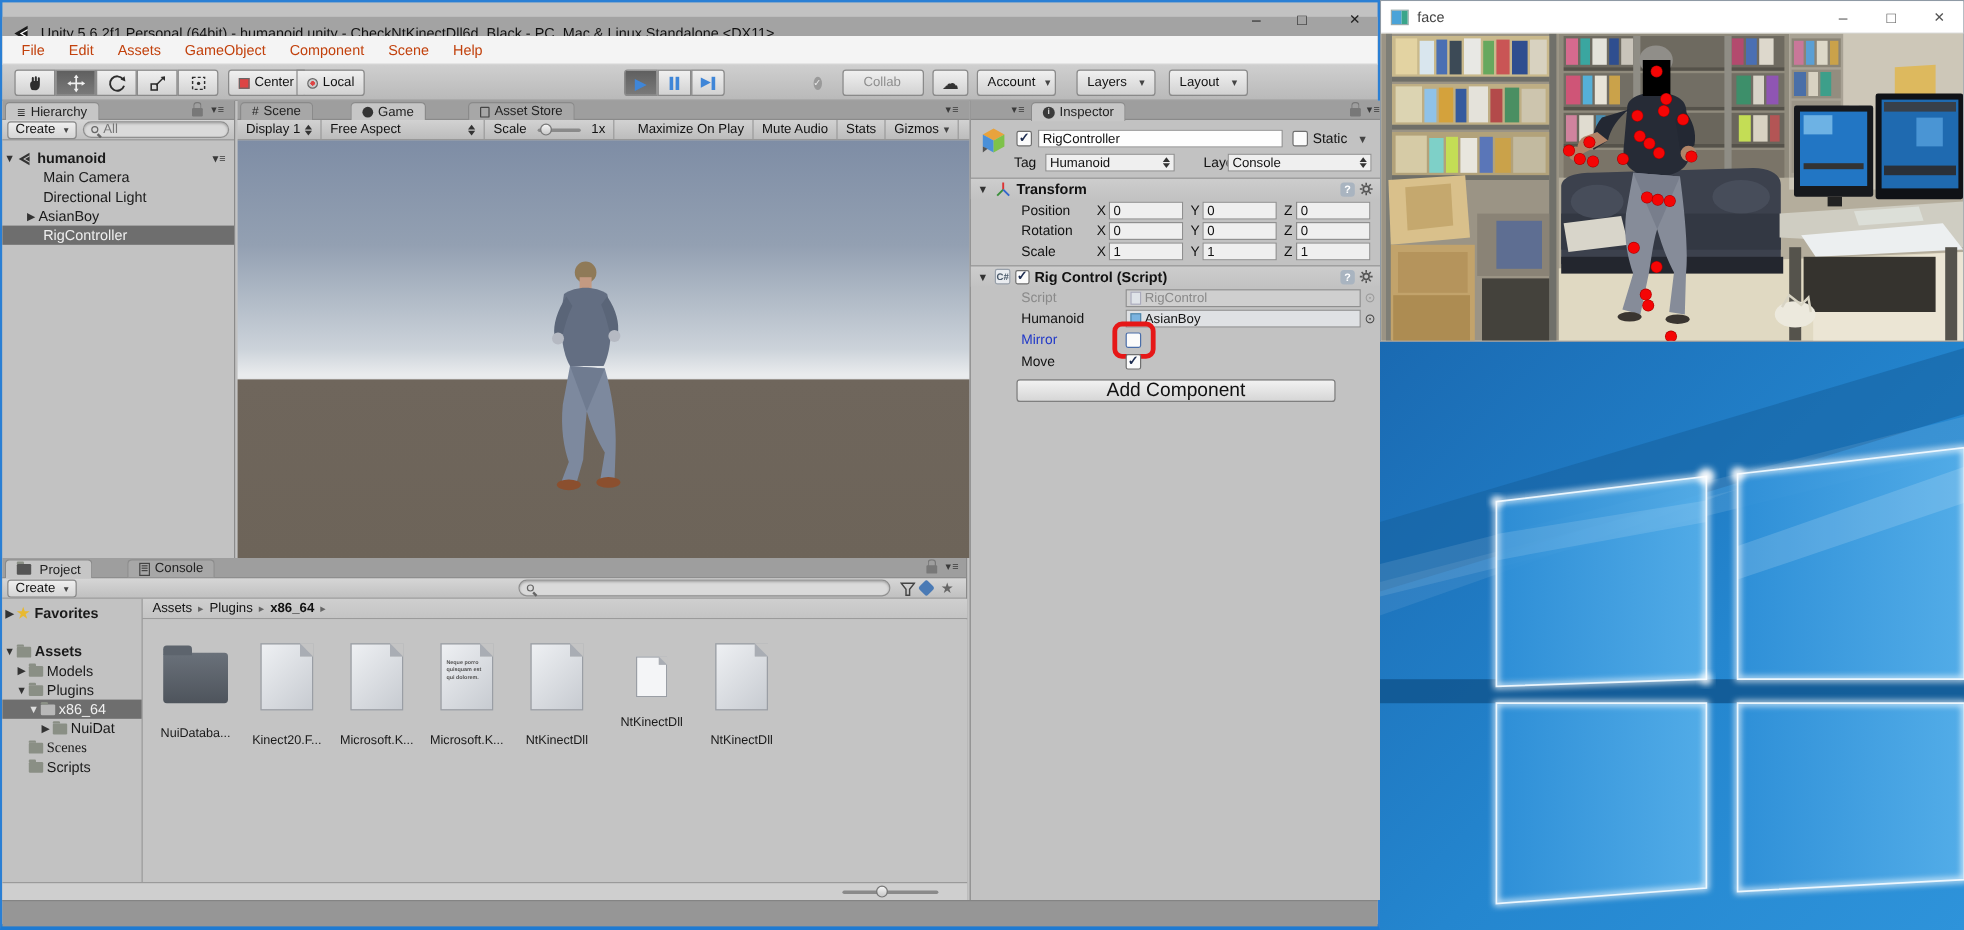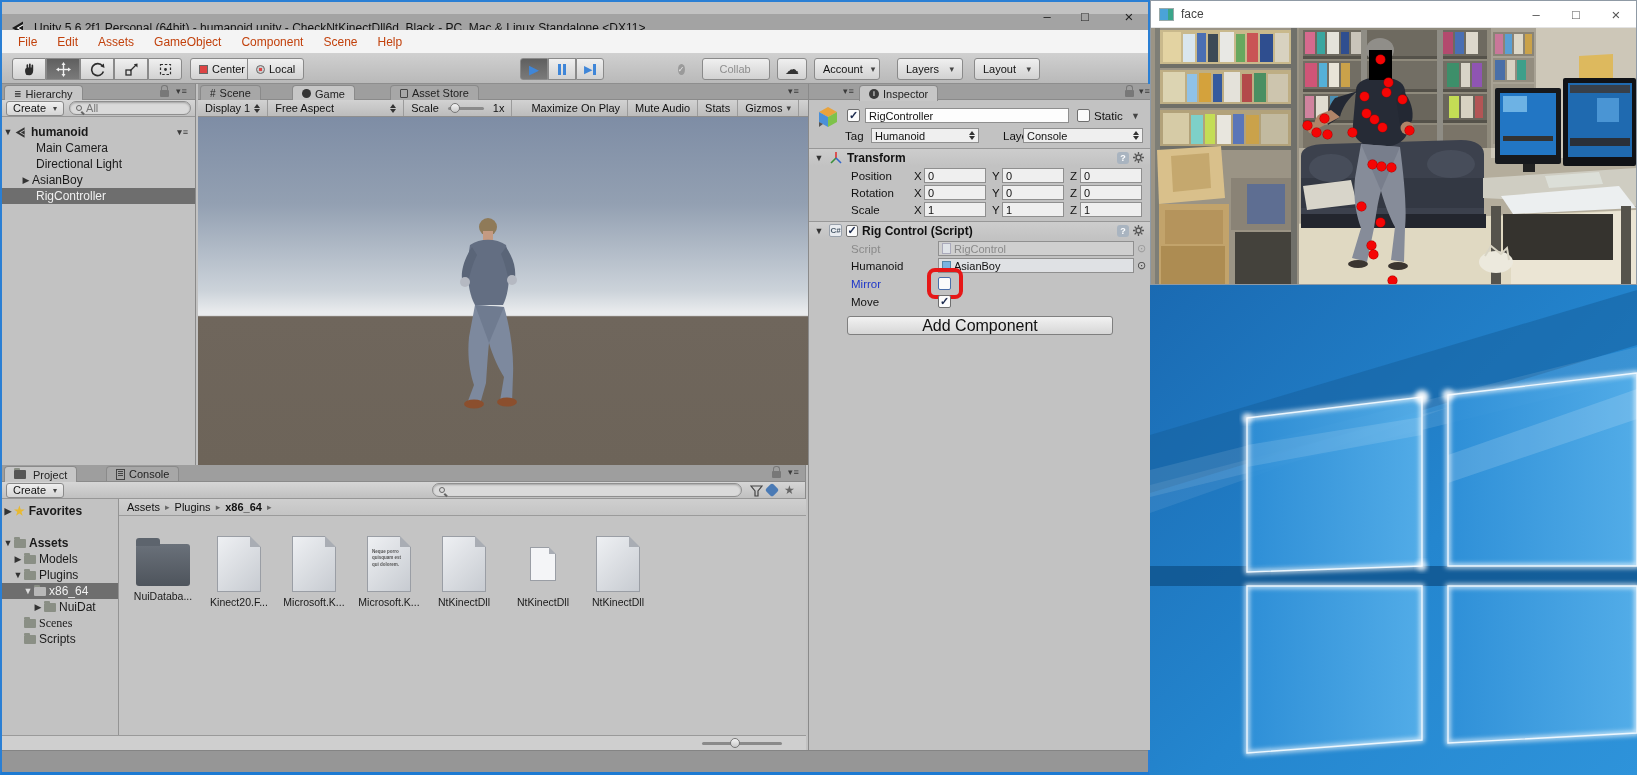--- a/index.html
+++ b/index.html
@@ -107,21 +107,21 @@
   .docicon{position:relative;width:44px;height:56px;background:linear-gradient(135deg,#eef0f3,#c7cbd1);
            border:1px solid #9a9ea5;}
   .docicon::after{content:"";position:absolute;right:-1px;top:-1px;width:0;height:0;
                   border-left:11px solid #a9adb4;border-top:11px solid #c4c4c4;}
   .docicon.small{width:26px;height:34px;background:#f4f5f7;}
   .docicon.small::after{border-left-width:7px;border-top-width:7px;}
   .foldericon{position:relative;width:54px;height:42px;margin-top:8px;background:linear-gradient(#6a717a,#4e545c);
               border-radius:3px;}
   .foldericon::before{content:"";position:absolute;left:0;top:-6px;width:24px;height:8px;
                       background:#5d646d;border-radius:3px 3px 0 0;}
-  .gridlabel{margin-top:4px;font-size:10.5px;color:#1a1a1a;white-space:nowrap;}
+  .gridlabel{margin-top:19px;font-size:10.5px;color:#1a1a1a;white-space:nowrap;}
   .docpreview{position:absolute;left:4px;top:12px;width:36px;font-size:4.5px;line-height:1.4;color:#555;
               font-weight:bold;text-align:left;}
 
   .statusbar{position:absolute;left:0;top:748px;width:1146px;height:22px;background:#969696;border-top:1px solid #848484;}
 
   
   .facewin{position:absolute;left:1150px;top:0;width:487px;height:285px;background:#fff;border:1px solid #8f9aa5;}
   .f-titlebar{position:absolute;left:0;top:0;width:100%;height:27px;background:#fff;display:flex;align-items:center;
               padding-left:8px;gap:7px;border-bottom:1px solid #e3e3e3;}
   .f-title{font-size:12px;color:#444;}

